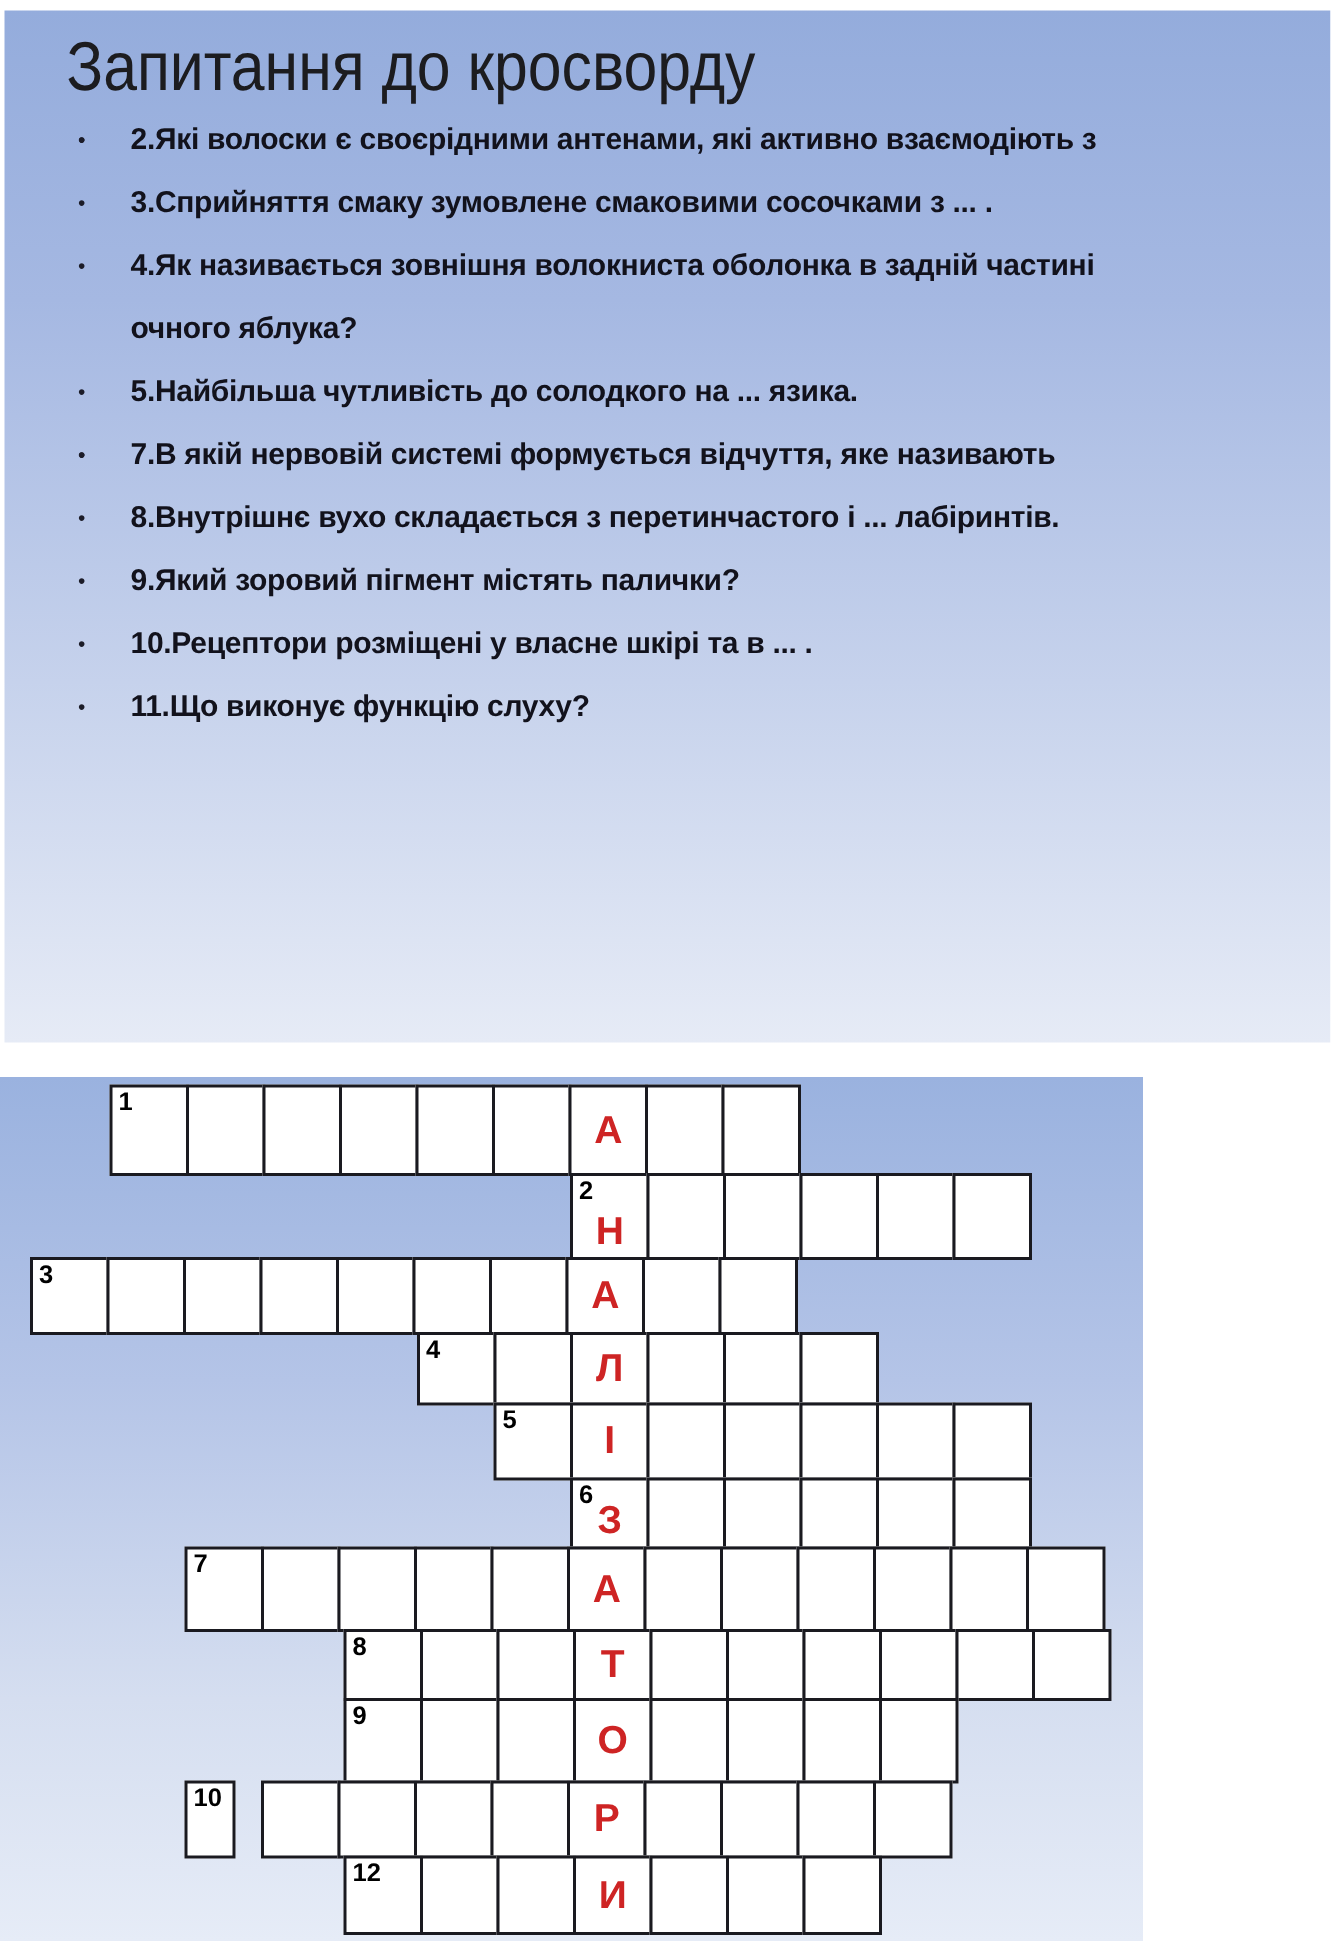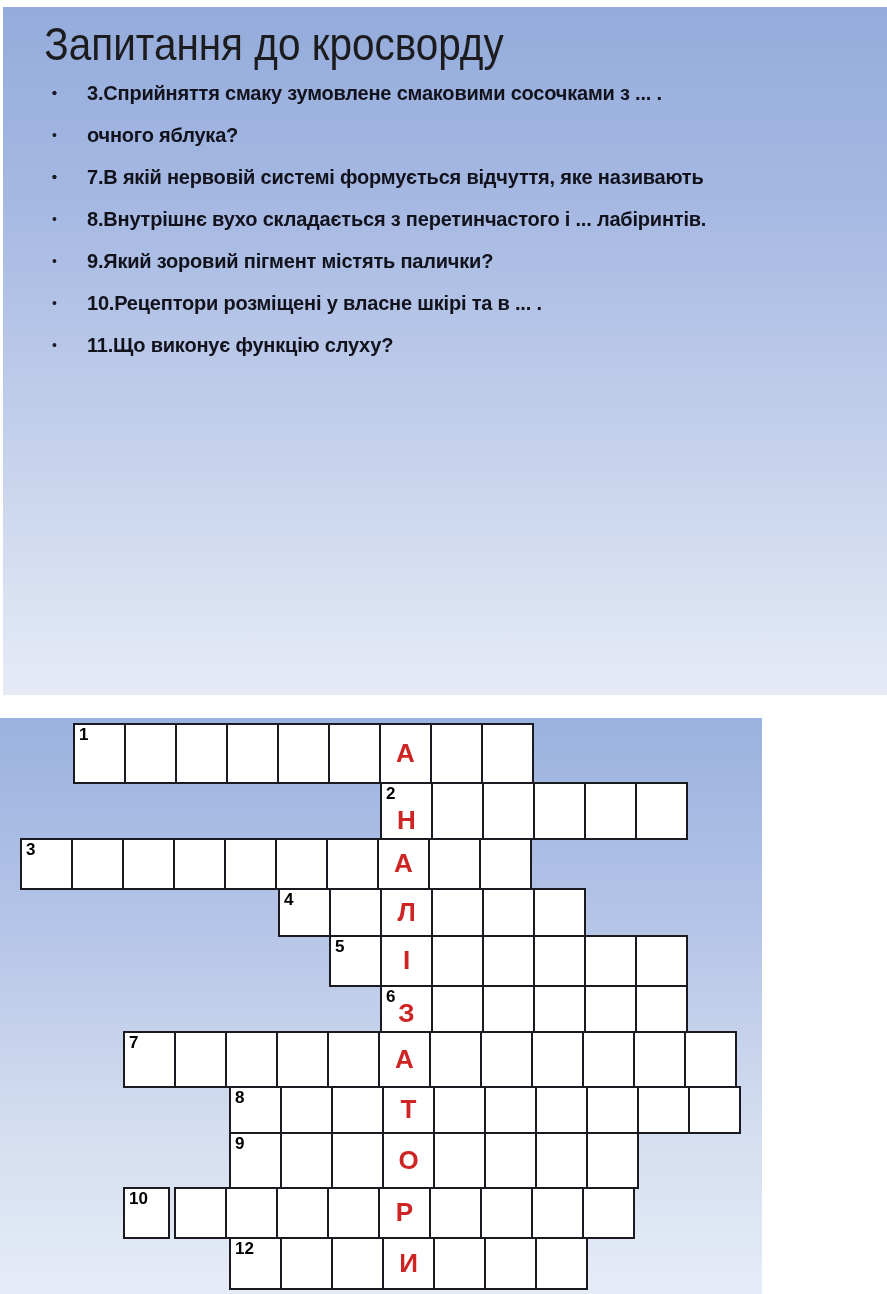--- a/index.html
+++ b/index.html
@@ -56,31 +56,34 @@
 <div class="q-panel">
   <div class="title-wrap">
     <span class="title">Запитання до кросворду</span>
   </div>
   <div class="q-list">
       <div class="q-item">
         <span class="bullet">•</span>
       </div>
       <div class="q-item">
         <span class="bullet">•</span>
+        <div class="q-line">2.Які волоски є своєрідними антенами, які активно взаємодіють з</div>
       </div>
       <div class="q-item">
         <span class="bullet">•</span>
         <div class="q-line">3.Сприйняття смаку зумовлене смаковими сосочками з ... .</div>
       </div>
       <div class="q-item">
         <span class="bullet">•</span>
+        <div class="q-line">4.Як називається зовнішня волокниста оболонка в задній частині</div>
         <div class="q-line">очного яблука?</div>
       </div>
       <div class="q-item">
         <span class="bullet">•</span>
+        <div class="q-line">5.Найбільша чутливість до солодкого на ... язика.</div>
       </div>
       <div class="q-item">
         <span class="bullet">•</span>
       </div>
       <div class="q-item">
         <span class="bullet">•</span>
         <div class="q-line">7.В якій нервовій системі формується відчуття, яке називають</div>
       </div>
       <div class="q-item">
         <span class="bullet">•</span>
@@ -224,21 +227,21 @@
       <div class="cell" style="left: 102px; width: 53px; height: 57px;"></div>
       <div class="cell" style="left: 153px; width: 53px; height: 57px;">
         <span class="letter">О</span>
       </div>
       <div class="cell" style="left: 204px; width: 53px; height: 57px;"></div>
       <div class="cell" style="left: 255px; width: 53px; height: 57px;"></div>
       <div class="cell" style="left: 306px; width: 53px; height: 57px;"></div>
       <div class="cell" style="left: 357px; width: 53px; height: 57px;"></div>
     </div>
     <div class="cw-row" style="left: 123px; top: 1187px;">
-      <div class="cell" style="left: 0px; width: 47px; height: 52px;">
+      <div class="cell" style="left: 0px; width: 34px; height: 52px;">
         <span class="num">10</span>
       </div>
       <div class="cell" style="left: 51px; width: 53px; height: 52px;"></div>
       <div class="cell" style="left: 102px; width: 53px; height: 52px;"></div>
       <div class="cell" style="left: 153px; width: 53px; height: 52px;"></div>
       <div class="cell" style="left: 204px; width: 53px; height: 52px;"></div>
       <div class="cell" style="left: 255px; width: 53px; height: 52px;">
         <span class="letter">Р</span>
       </div>
       <div class="cell" style="left: 306px; width: 53px; height: 52px;"></div>

